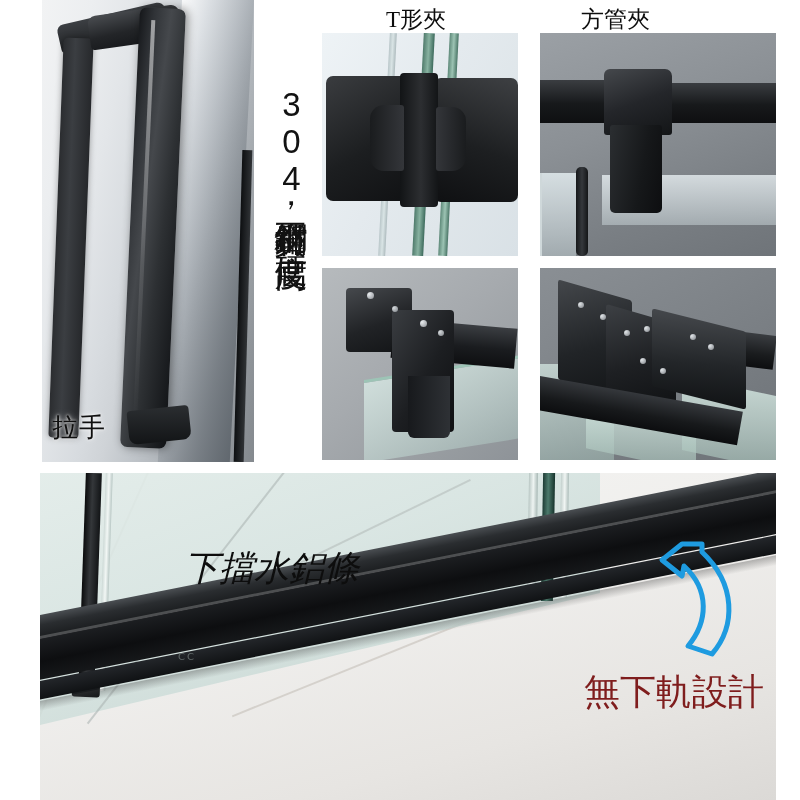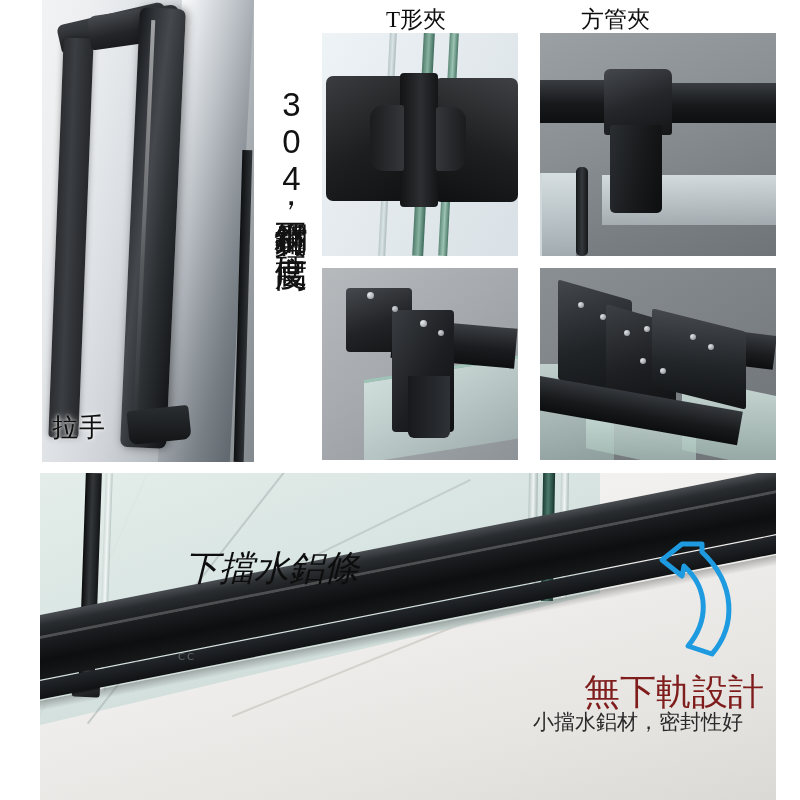--- a/index.html
+++ b/index.html
@@ -386,16 +386,15 @@
   <div class="bottom-label">下擋水鋁條</div>
 
   <svg id="arrow-no-track" viewBox="0 0 120 170">
     <path d="M72 144 C 96 116, 96 74, 62 42 L 62 34 L 42 34 L 22 50 L 42 66 L 44 56
              C 70 80, 68 112, 48 136 Z" fill="none" stroke="#1e9be0" stroke-width="5" stroke-linejoin="round" stroke-linecap="round"></path>
   </svg>
 
   <div class="bottom-head">無下軌設計</div>
 
   <div class="bottom-sub">
-    <div>小擋水鋁材，密封性好</div>
   </div>
 
 </div>
 
 </body></html>

